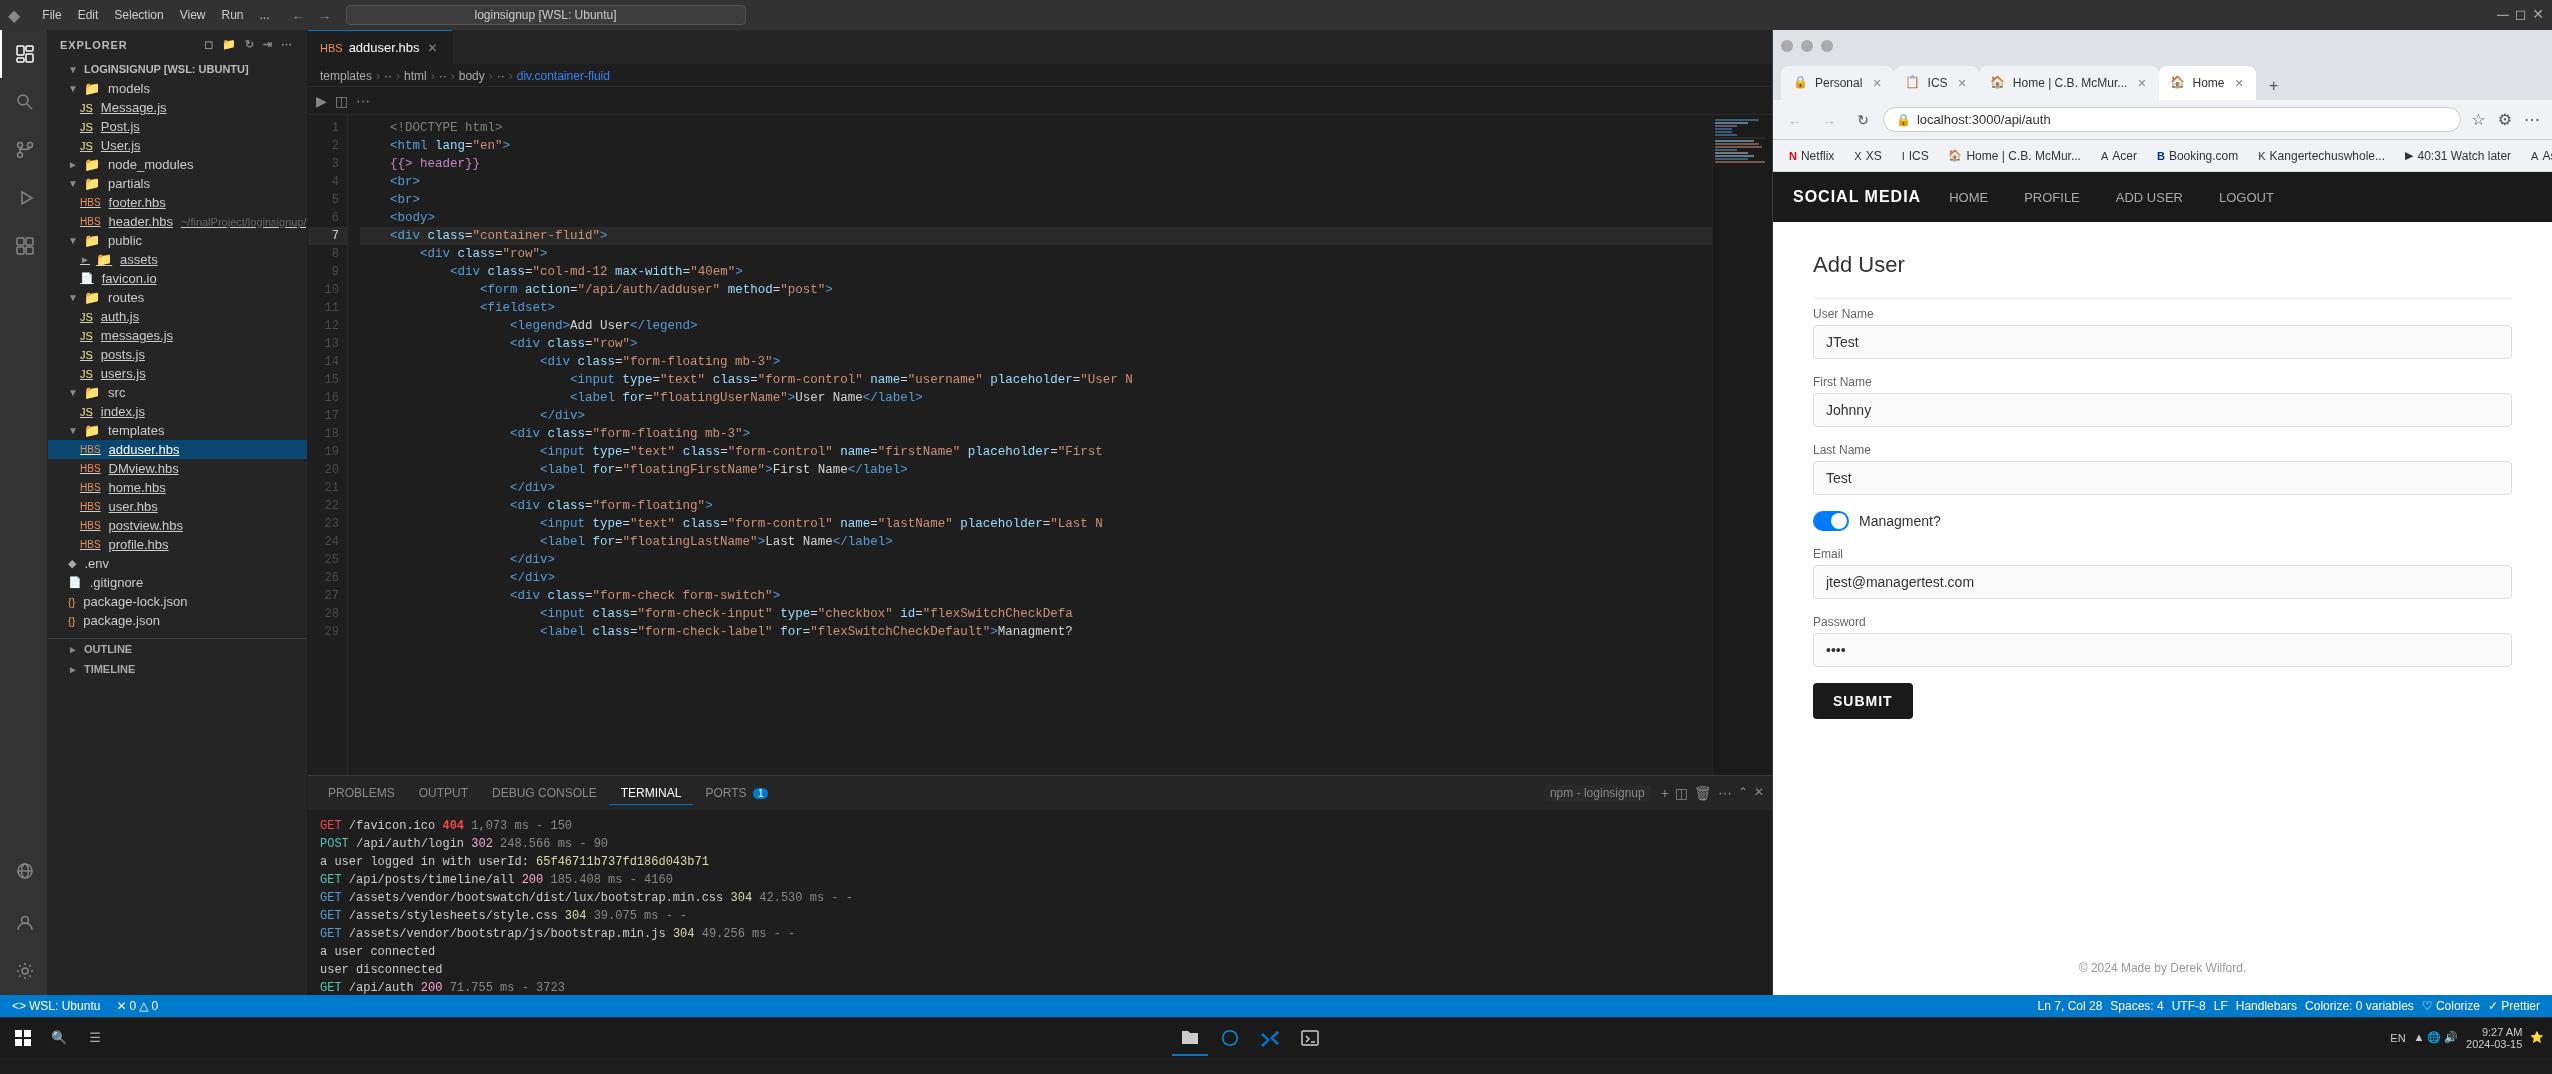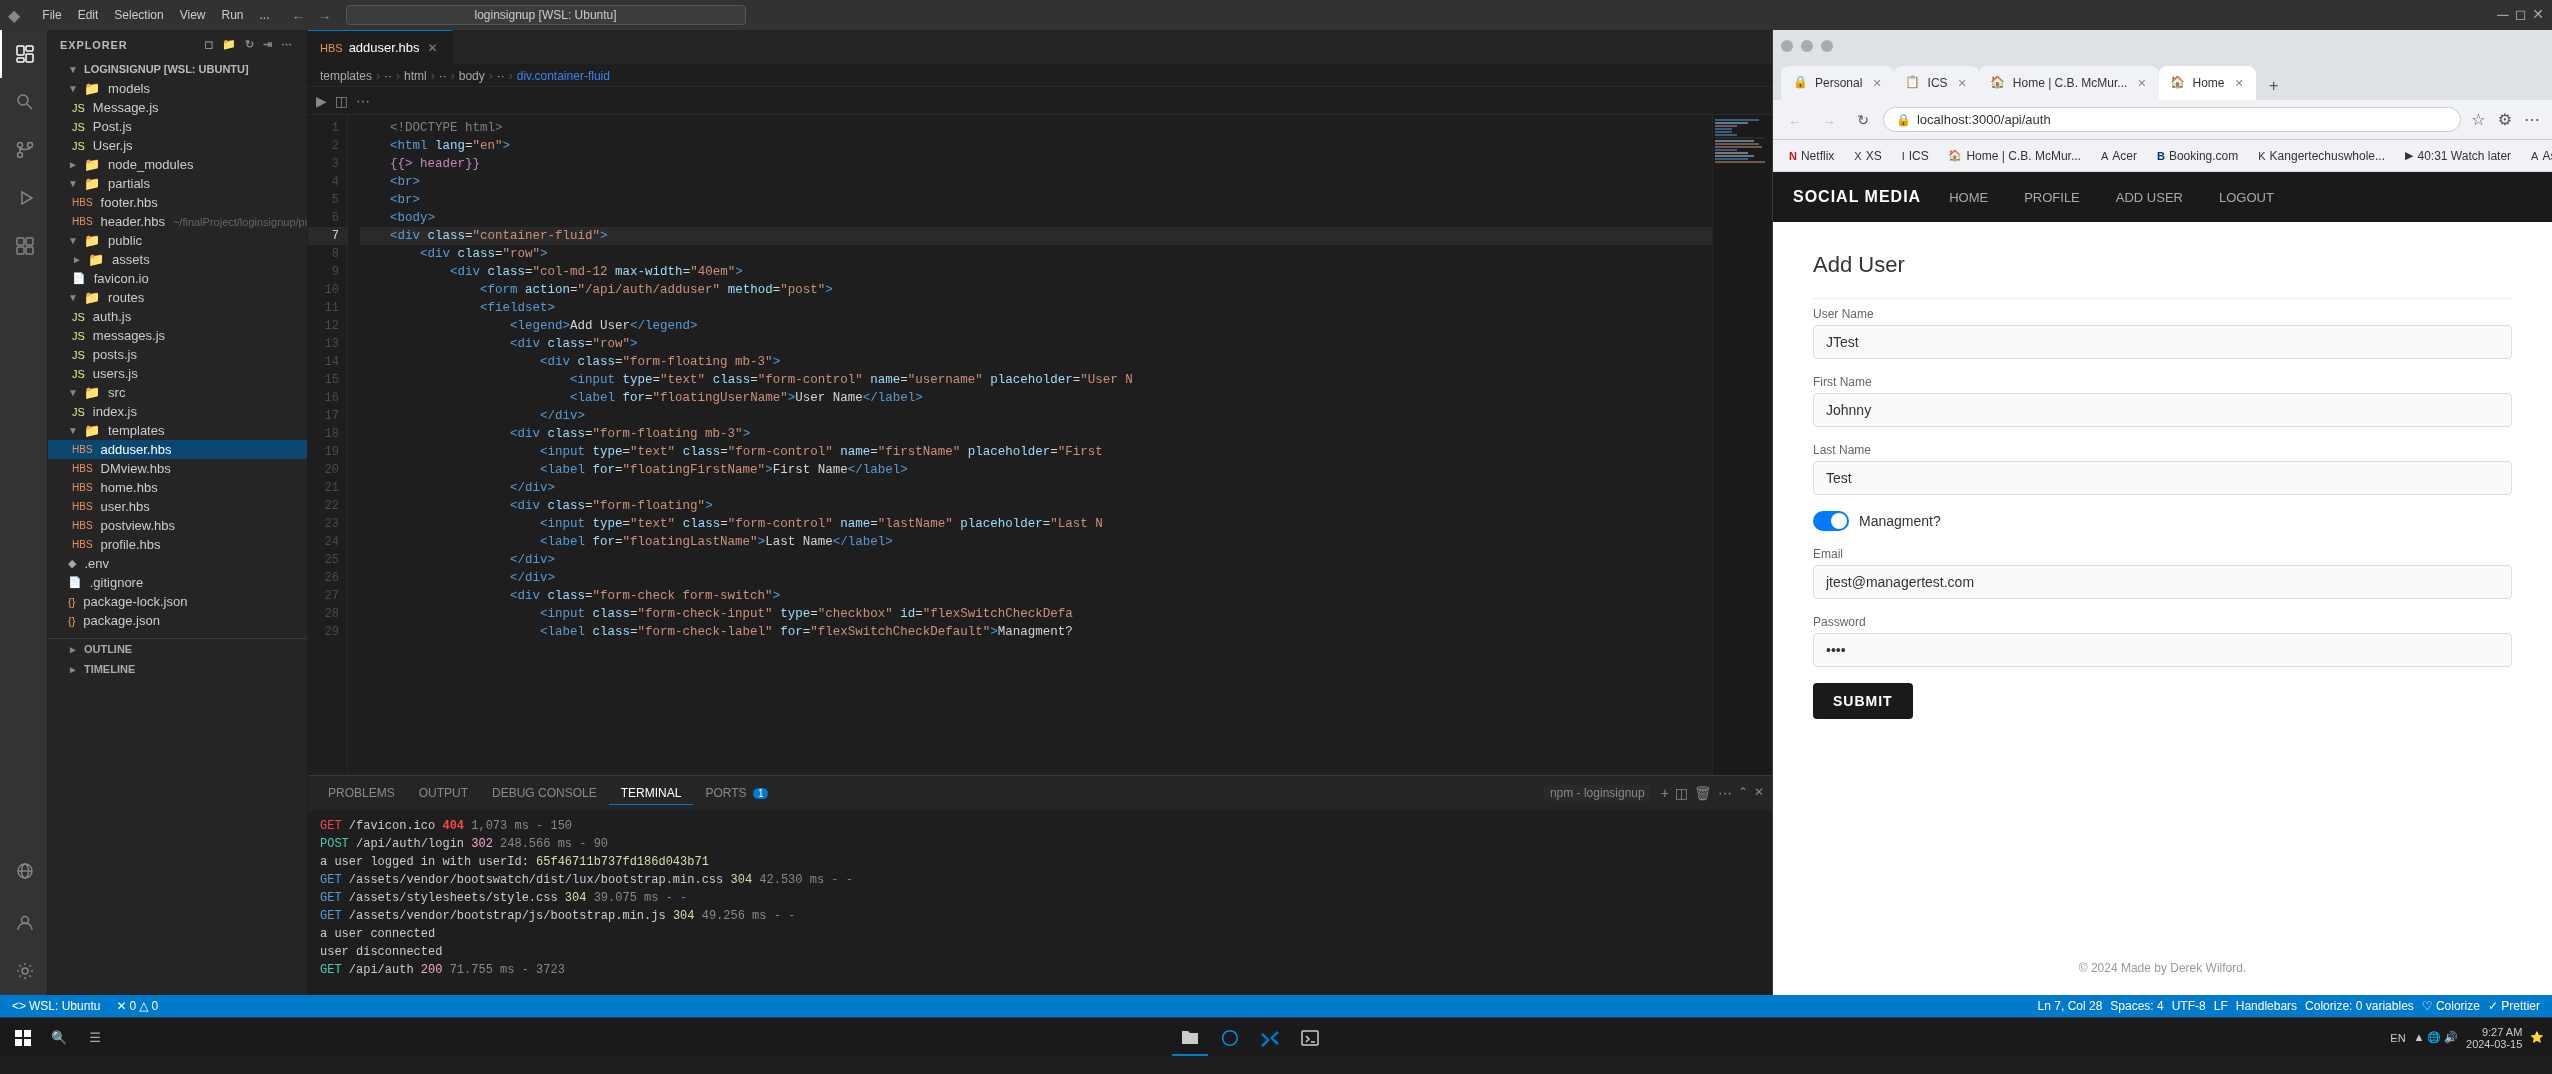--- a/index.html
+++ b/index.html
@@ -150,21 +150,21 @@
       cursor: pointer;
       display: flex;
       align-items: center;
       gap: 4px;
       white-space: nowrap;
       overflow: hidden;
       text-overflow: ellipsis;
     }
     .tree-item.active { background: #094771; color: #fff; }
     .tree-indent-1 { padding-left: 20px; }
-    .tree-indent-2 { padding-left: 24px; }
+    .tree-indent-2 { padding-left: 32px; text-decoration: underline; }
     .chevron { font-size: 10px; color: #888; margin-right: 2px; }
 
     
     #editor-area {
       flex: 1;
       display: flex;
       flex-direction: column;
       background: #1e1e1e;
       overflow: hidden;
     }
@@ -976,20 +976,21 @@
                 <span style="cursor:pointer;color:#888;font-size:14px;">🗑</span>
                 <span style="cursor:pointer;color:#888;font-size:14px;">⋯</span>
                 <span style="cursor:pointer;color:#888;font-size:12px;">⌃</span>
                 <span style="cursor:pointer;color:#888;font-size:12px;">✕</span>
               </div>
             </div>
             <div id="terminal-content">
               <div class="term-line"><span class="term-red">GET</span> /favicon.ico <span class="term-status-404">404</span> <span class="term-dim">1,073 ms - 150</span></div>
               <div class="term-line"><span class="term-green">POST</span> /api/auth/login <span class="term-status-200">302</span> <span class="term-dim">248.566 ms - 90</span></div>
               <div class="term-line">a user logged in with userId: <span class="term-yellow">65f46711b737fd186d043b71</span></div>
+              <div class="term-line"><span class="term-green">GET</span> /api/posts/timeline/all <span class="term-status-200">200</span> <span class="term-dim">185.408 ms - 4160</span></div>
               <div class="term-line"><span class="term-blue">GET</span> /assets/vendor/bootswatch/dist/lux/bootstrap.min.css <span class="term-status-304">304</span> <span class="term-dim">42.530 ms - -</span></div>
               <div class="term-line"><span class="term-blue">GET</span> /assets/stylesheets/style.css <span class="term-status-304">304</span> <span class="term-dim">39.075 ms - -</span></div>
               <div class="term-line"><span class="term-blue">GET</span> /assets/vendor/bootstrap/js/bootstrap.min.js <span class="term-status-304">304</span> <span class="term-dim">49.256 ms - -</span></div>
               <div class="term-line">a user connected</div>
               <div class="term-line">user disconnected</div>
               <div class="term-line"><span class="term-green">GET</span> /api/auth <span class="term-status-200">200</span> <span class="term-dim">71.755 ms - 3723</span></div>
 
             </div>
           </div>
         </div>

